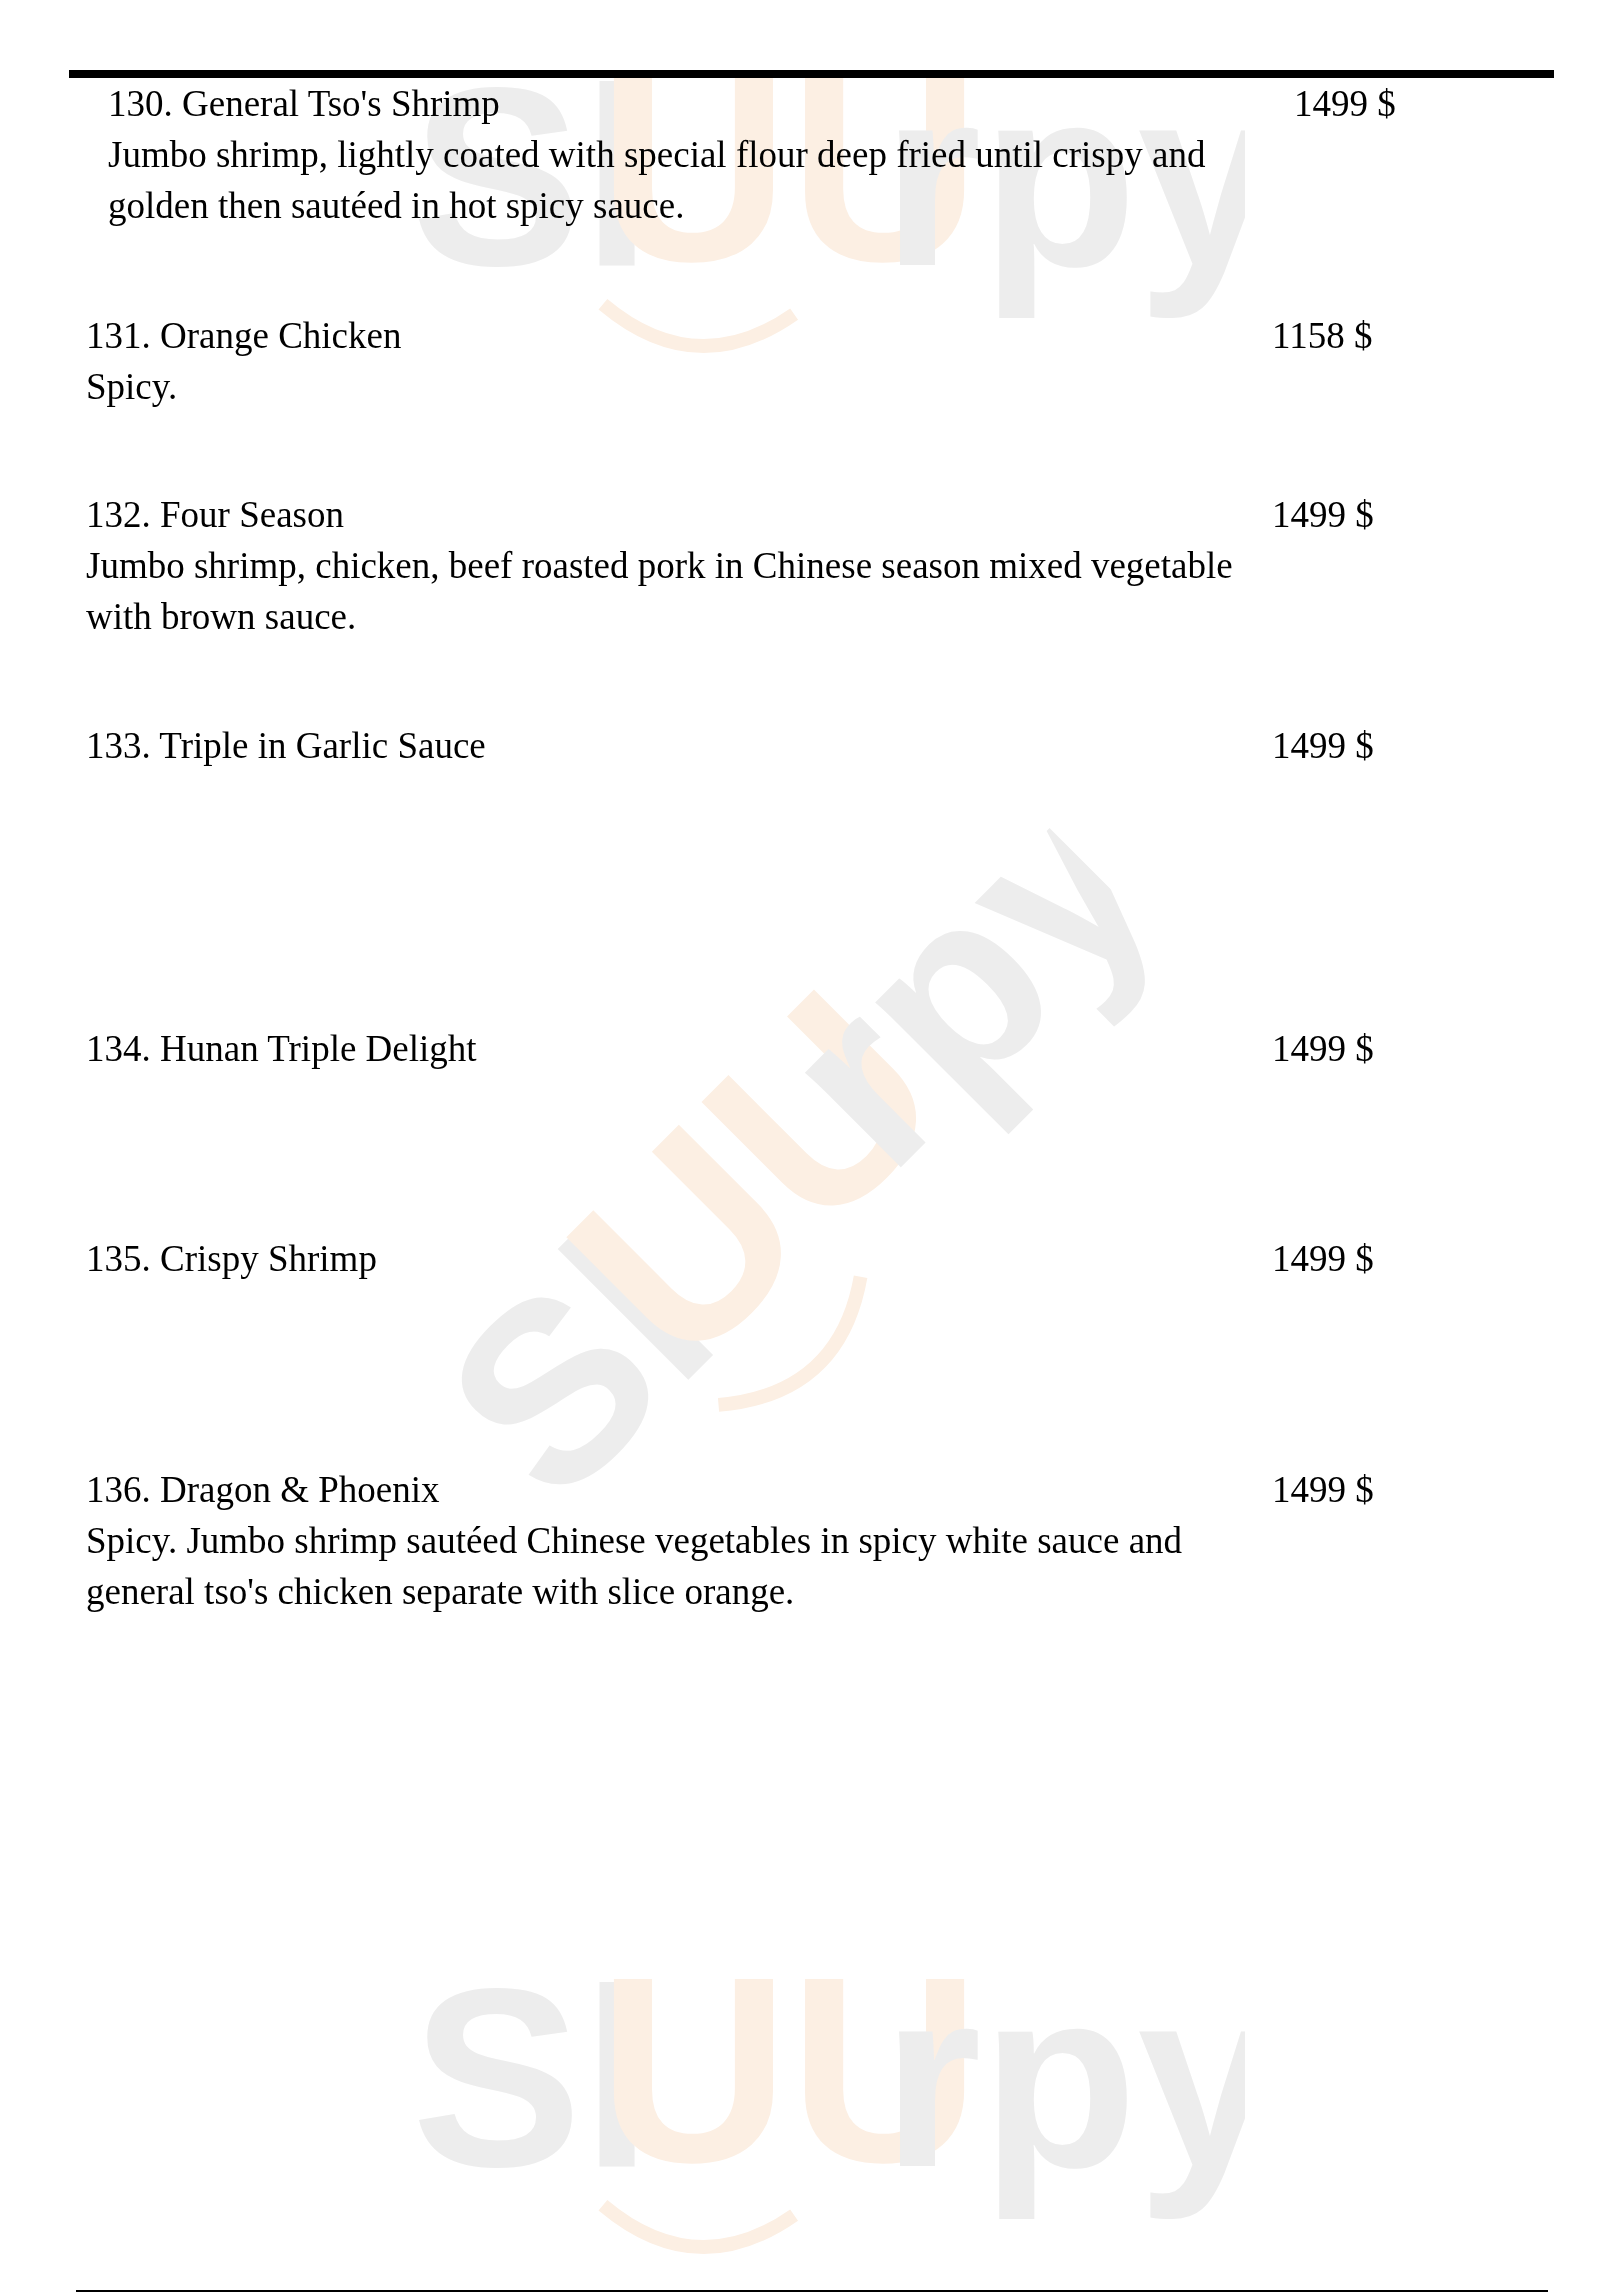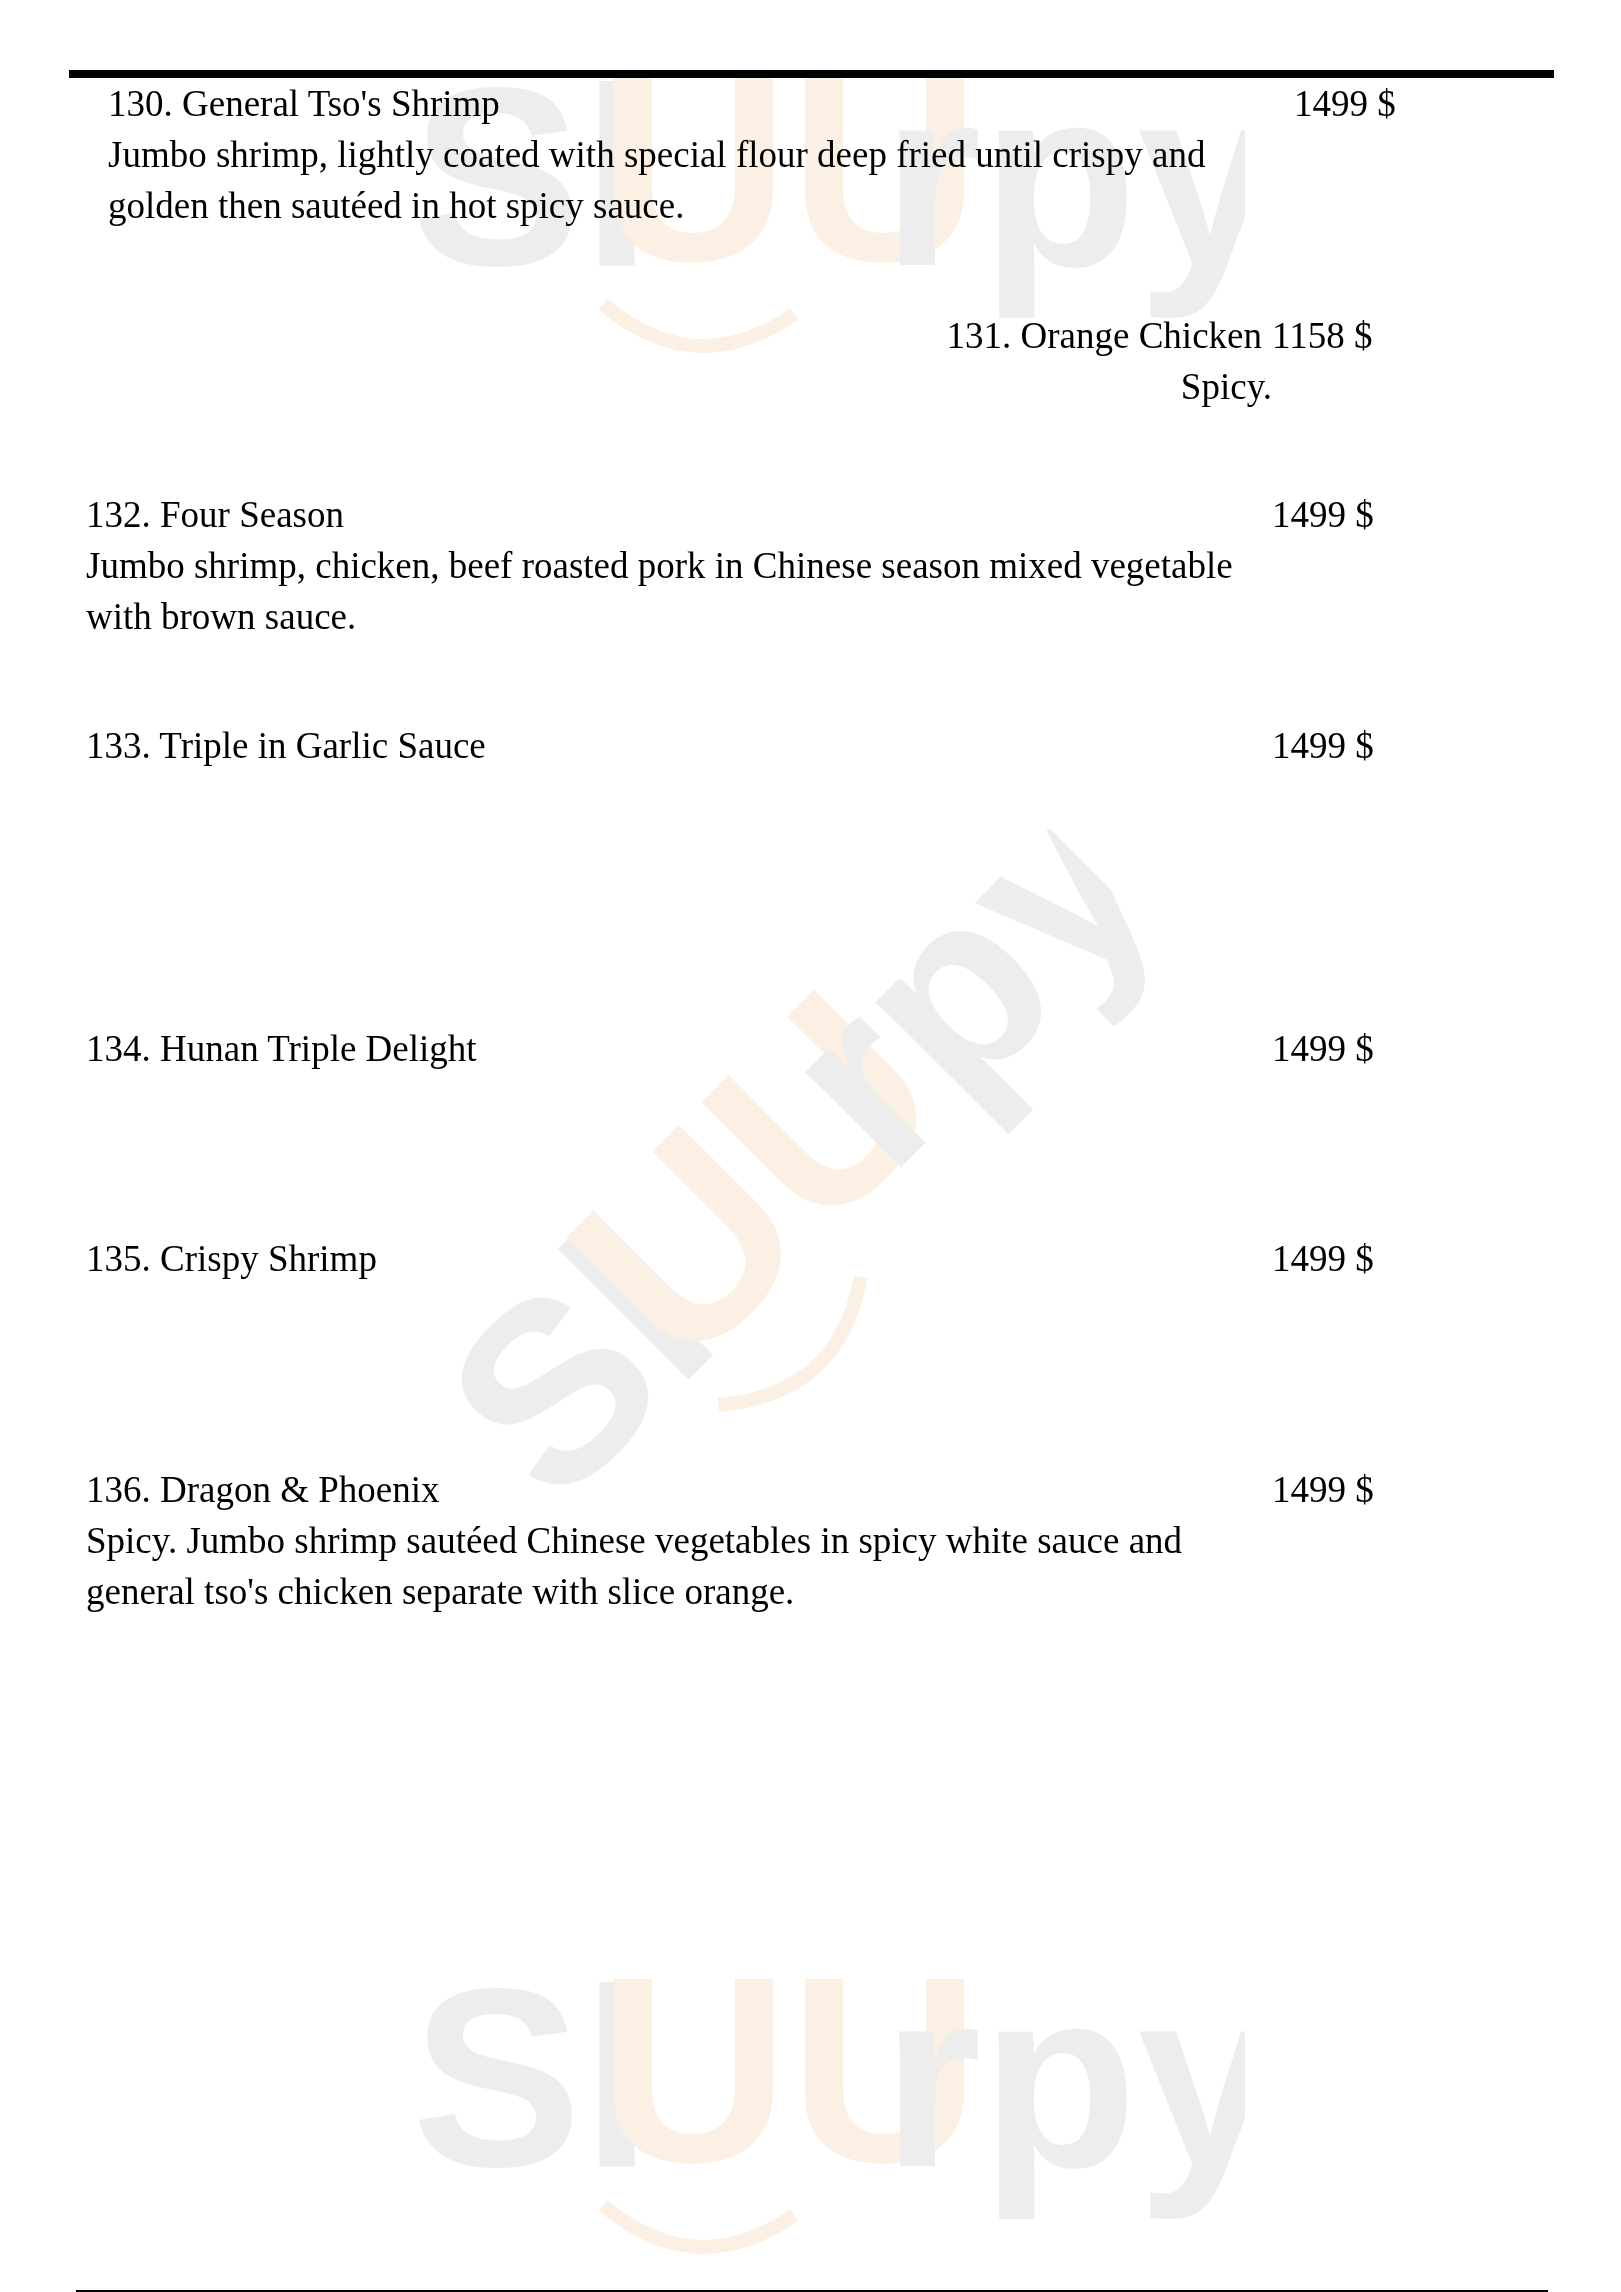--- a/index.html
+++ b/index.html
@@ -50,21 +50,21 @@
 <div class="rule-top"></div>
 <div class="rule-top-step"></div>
 
 <div class="menu">
   <div class="item" style="top:78px;margin-left:22px;">
     <div class="item-name">130. General Tso's Shrimp</div>
     <div class="item-desc">Jumbo shrimp, lightly coated with special flour deep fried until crispy and golden then sautéed in hot spicy sauce.</div>
     <div class="item-price">1499 $</div>
   </div>
 
-  <div class="item" style="top:310px;text-align:right;">
+  <div class="item" style="top:310px;">
     <div class="item-name">131. Orange Chicken</div>
     <div class="item-desc">Spicy.</div>
     <div class="item-price">1158 $</div>
   </div>
 
   <div class="item" style="top:489px;">
     <div class="item-name">132. Four Season</div>
     <div class="item-desc">Jumbo shrimp, chicken, beef roasted pork in Chinese season mixed vegetable with brown sauce.</div>
     <div class="item-price">1499 $</div>
   </div>

